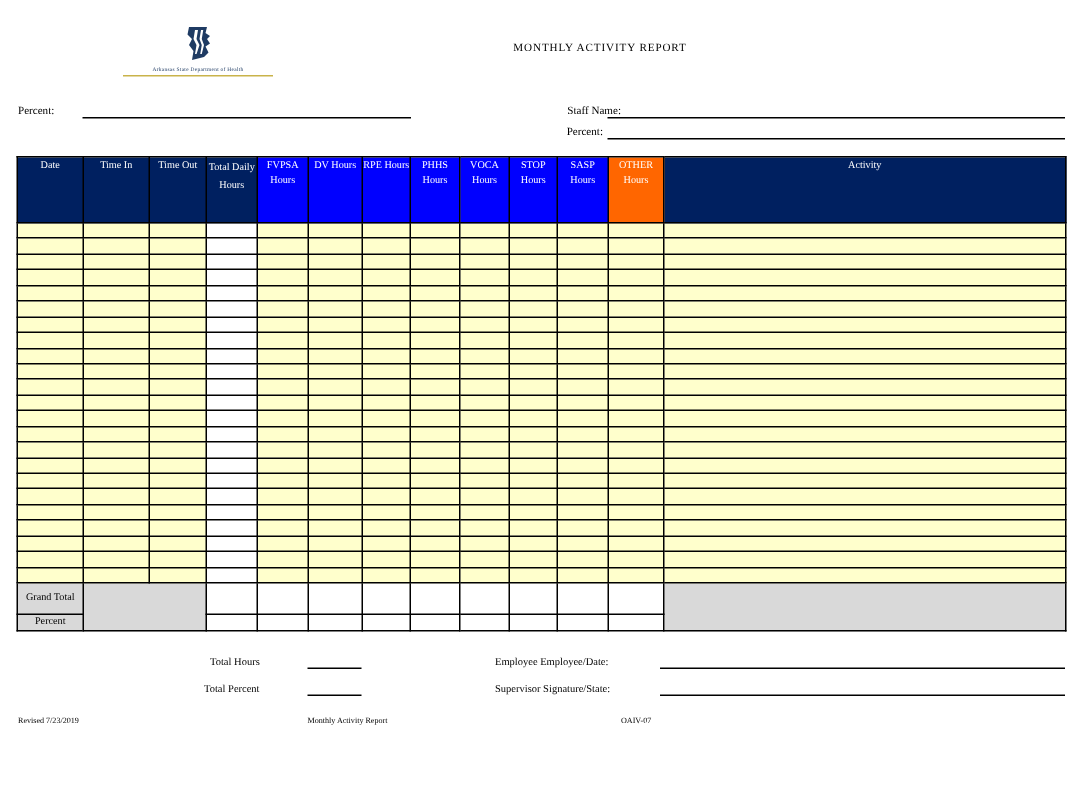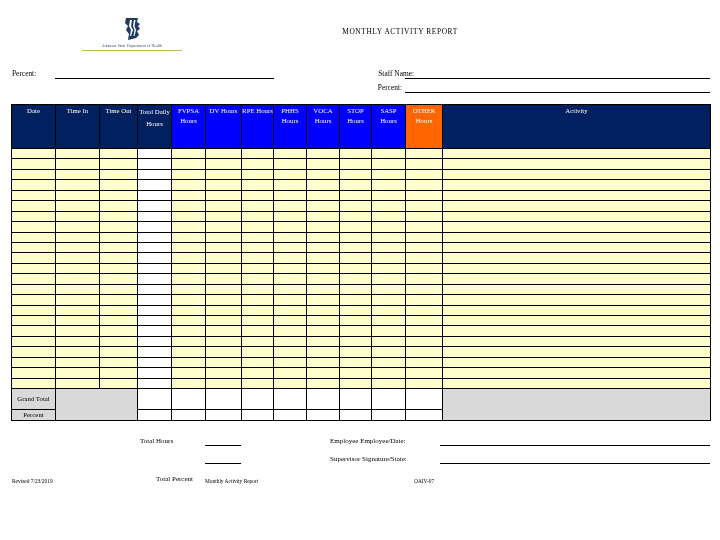--- a/index.html
+++ b/index.html
@@ -459,21 +459,21 @@
       <td class="wht"></td>
       <td class="wht"></td>
       <td class="wht"></td>
       <td class="wht"></td>
     </tr>
   </tfoot>
 </table>
 
 <div class="abs sumlabel" style="left:140px; top:437px; width:64px;">Total Hours</div>
 <div class="abs line" style="left:205px; top:445px; width:36px;"></div>
-<div class="abs sumlabel" style="left:156px; top:455px; width:64px;margin-top:20px;">Total Percent</div>
+<div class="abs sumlabel" style="left:136px; top:455px; width:64px;">Total Percent</div>
 <div class="abs line" style="left:205px; top:463px; width:36px;"></div>
 
 <div class="abs sumlabel" style="left:330px; top:437px; width:108px;">Employee Employee/Date:</div>
 <div class="abs line" style="left:440px; top:445px; width:270px;"></div>
 <div class="abs sumlabel" style="left:330px; top:455px; width:108px;">Supervisor Signature/State:</div>
 <div class="abs line" style="left:440px; top:463px; width:270px;"></div>
 
 <div class="abs footer" style="left:12px; top:478px;">Revised 7/23/2019</div>
 <div class="abs footer" style="left:205px; top:478px;">Monthly Activity Report</div>
 <div class="abs footer" style="left:414px; top:478px;">OAIV-07</div>

